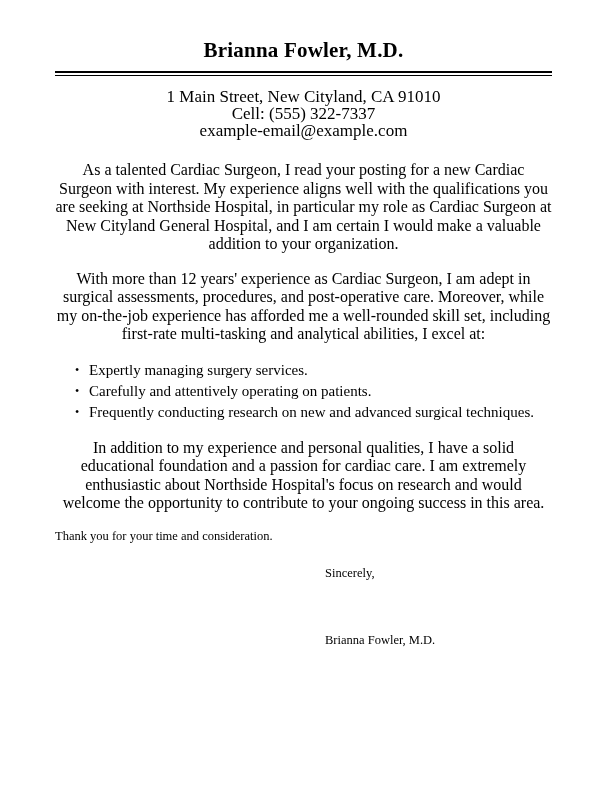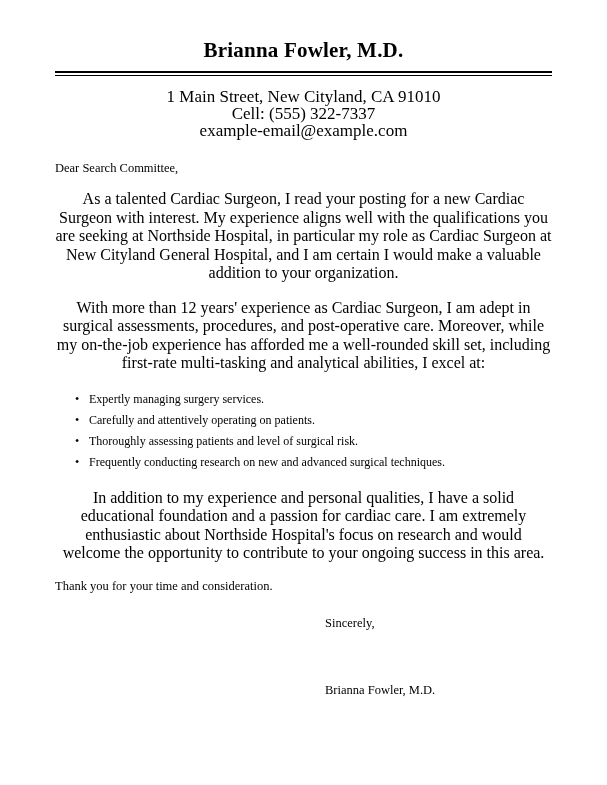--- a/index.html
+++ b/index.html
@@ -57,21 +57,21 @@
     line-height: 18.5px;
     text-align: center;
     margin: 0 0 16px 0;
   }
   ul.bullets {
     margin: 0 0 16px 0;
     padding-left: 34px;
     list-style: none;
   }
   ul.bullets li {
-    font-size: 12px;
+    font-size: 15px;
     line-height: 21px;
     position: relative;
     padding-left: 0;
   }
   ul.bullets li::before {
     content: "\2022";
     position: absolute;
     left: -14px;
     top: 0;
     font-size: 12px;
@@ -100,29 +100,27 @@
 
   <hr class="rule">
   <hr class="rule thin">
 
   <div class="contact-block">
     <span class="contact-line">1 Main Street, New Cityland, CA 91010</span>
     <span class="contact-line">Cell: (555) 322-7337</span>
     <span class="contact-line">example-email@example.com</span>
   </div>
 
-  <p class="salutation">Dear Search Committee,</p>
 
   <p class="para">As a talented Cardiac Surgeon, I read your posting for a new Cardiac Surgeon with interest. My experience aligns well with the qualifications you are seeking at Northside Hospital, in particular my role as Cardiac Surgeon at New Cityland General Hospital, and I am certain I would make a valuable addition to your organization.</p>
   <p class="para">With more than 12 years' experience as Cardiac Surgeon, I am adept in surgical assessments, procedures, and post-operative care. Moreover, while my on-the-job experience has afforded me a well-rounded skill set, including first-rate multi-tasking and analytical abilities, I excel at:</p>
 
   <ul class="bullets">
     <li>Expertly managing surgery services.</li>
     <li>Carefully and attentively operating on patients.</li>
-    <li>Thoroughly assessing patients and level of surgical risk.</li>
     <li>Frequently conducting research on new and advanced surgical techniques.</li>
   </ul>
 
   <p class="para">In addition to my experience and personal qualities, I have a solid educational foundation and a passion for cardiac care. I am extremely enthusiastic about Northside Hospital's focus on research and would welcome the opportunity to contribute to your ongoing success in this area.</p>
 
   <p class="thanks">Thank you for your time and consideration.</p>
 
   <div class="closing">Sincerely,</div>
   <div class="signature">Brianna Fowler, M.D.</div>
 

